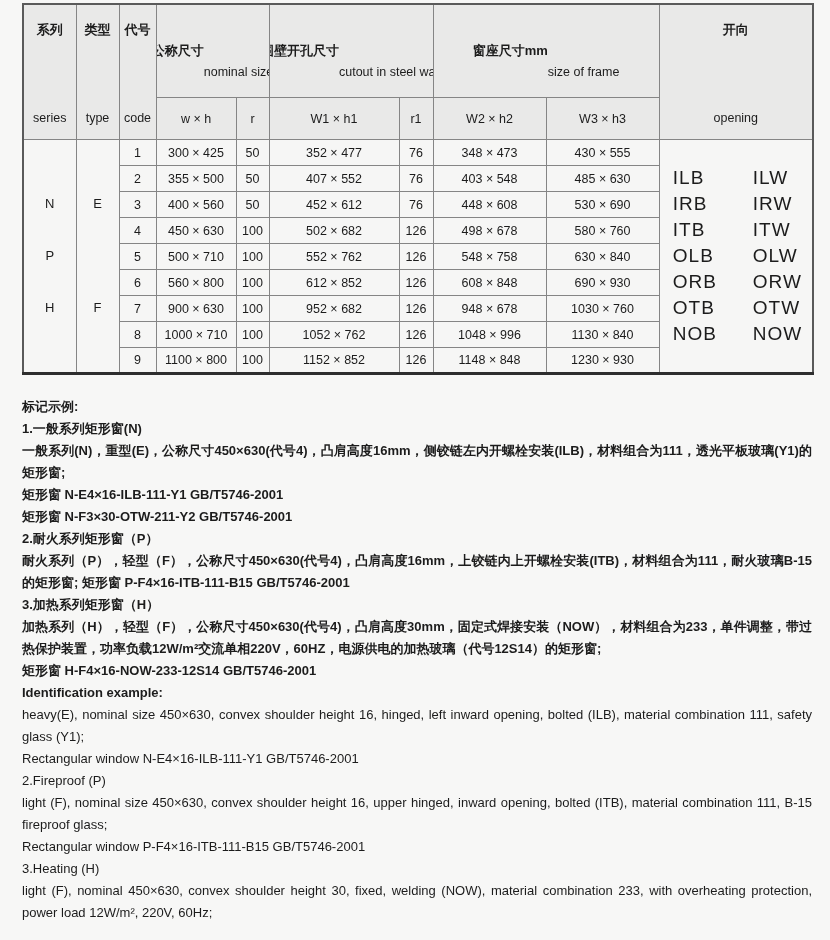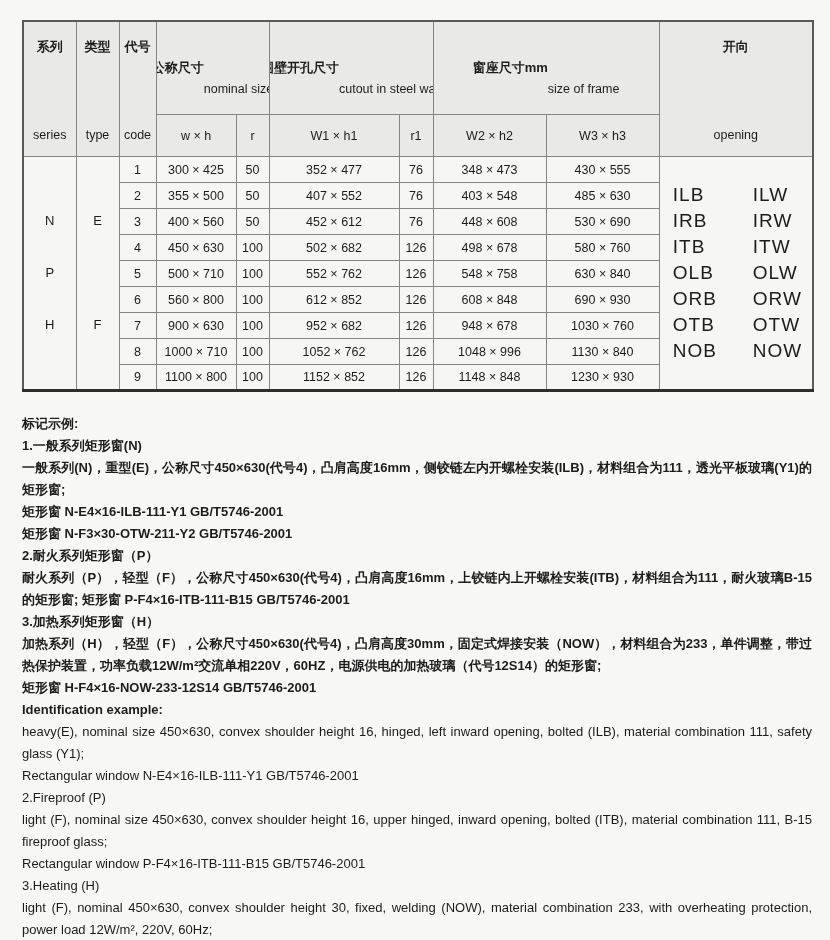--- a/index.html
+++ b/index.html
@@ -3,21 +3,21 @@
 <meta charset="utf-8">
 <style>
   * { box-sizing: border-box; margin: 0; padding: 0; }
   html, body {
     width: 830px; height: 940px;
     background: #f7f7f6;
     font-family: "Liberation Sans", sans-serif;
     color: #1c1c1c;
     overflow: hidden;
   }
-  .page { width: 830px; height: 816px; padding: 20px 20px 0 22px; }
+  .page { width: 830px; height: 816px; padding: 3px 20px 0 22px; }
 
   
   table.spec {
     border-collapse: collapse;
     table-layout: fixed;
     width: 790px;
     border: 2px solid #5a5a5a;
     border-bottom: 3px solid #2e2e2e;
   }
   table.spec th, table.spec td {

